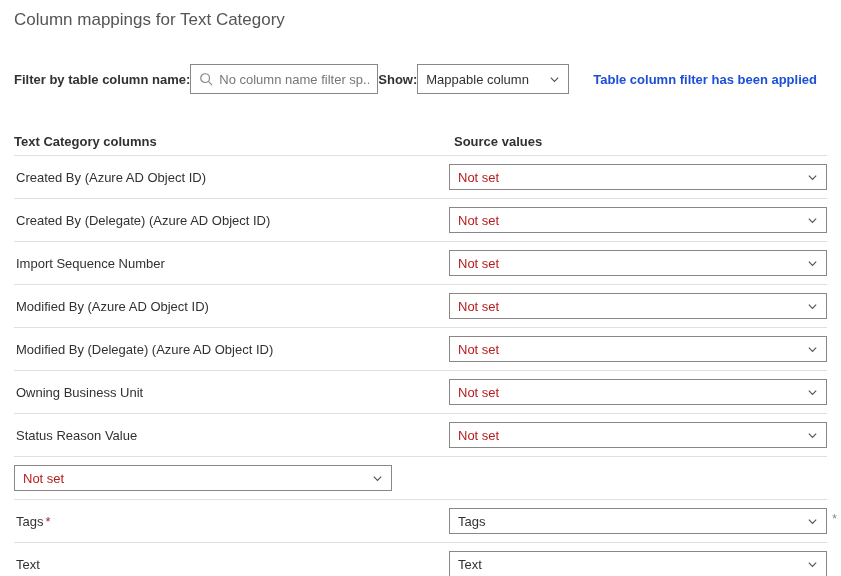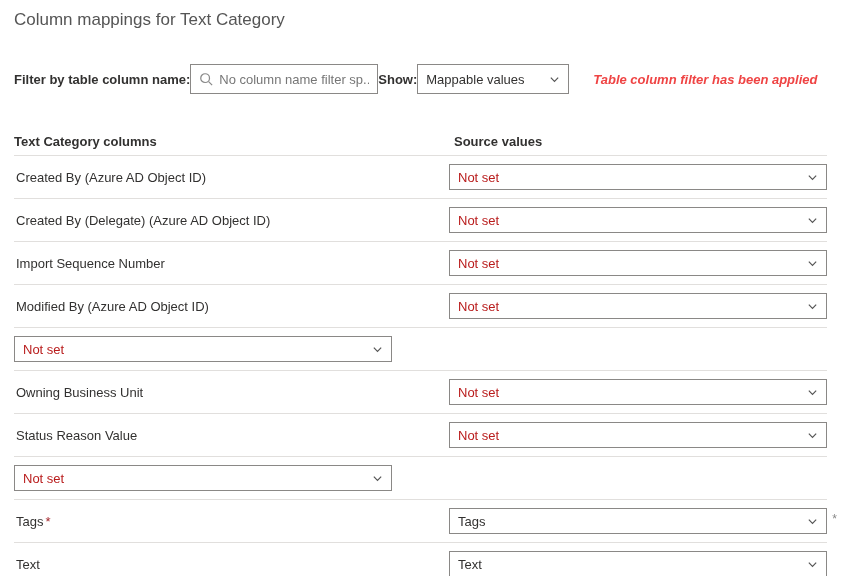--- a/index.html
+++ b/index.html
@@ -52,25 +52,24 @@
       justify-content: space-between;
       border: 1px solid #8a8886;
       height: 30px;
       width: 152px;
       padding: 0 8px;
       background: #fff;
       cursor: pointer;
       font-size: 13px;
     }
     .filter-notice {
-      color: #ef4444;
+      color: #1d4ed8;
       font-weight: 600;
       margin-left: 24px;
       font-size: 13px;
-      font-style: italic;
     }
     .columns-header {
       display: flex;
       padding: 4px 0 6px 0;
       border-bottom: 1px solid #e1dfdd;
     }
     .col-left {
       width: 440px;
       font-weight: 600;
       font-size: 13px;
@@ -137,21 +136,21 @@
   <span class="filter-label">Filter by table column name:</span>
   <div class="search-box">
     <svg width="14" height="14" viewBox="0 0 16 16" fill="none" stroke="#888" stroke-width="1.4">
         <circle cx="7" cy="7" r="5"></circle>
         <line x1="11" y1="11" x2="15" y2="15"></line>
       </svg>
     <input type="text" placeholder="No column name filter sp..." style="">
   </div>
   <span class="filter-label">Show:</span>
   <div class="show-dropdown">
-    <span>Mappable values</span>
+    <span>Mappable column</span>
     <svg class="chevron" width="11" height="11" viewBox="0 0 12 12" fill="none" stroke="currentColor" stroke-width="1.3">
         <polyline points="2,4 6,8 10,4"></polyline>
       </svg>
   </div>
   <span class="filter-notice">Table column filter has been applied</span>
 </div>
 
 <div class="columns-header">
   <div class="col-left">Text Category columns</div>
   <div class="col-right">Source values</div>
@@ -196,20 +195,21 @@
       <div class="mapping-select-wrap">
         <div class="mapping-select">
           <span class="placeholder">Not set</span>
           <svg class="chevron" width="11" height="11" viewBox="0 0 12 12" fill="none" stroke="currentColor" stroke-width="1.3">
             <polyline points="2,4 6,8 10,4"></polyline>
           </svg>
         </div>
       </div>
     </div>
     <div class="mapping-row">
+      <div class="mapping-label">Modified By (Delegate) (Azure AD Object ID)</div>
       <div class="mapping-select-wrap">
         <div class="mapping-select">
           <span class="placeholder">Not set</span>
           <svg class="chevron" width="11" height="11" viewBox="0 0 12 12" fill="none" stroke="currentColor" stroke-width="1.3">
             <polyline points="2,4 6,8 10,4"></polyline>
           </svg>
         </div>
       </div>
     </div>
     <div class="mapping-row">

